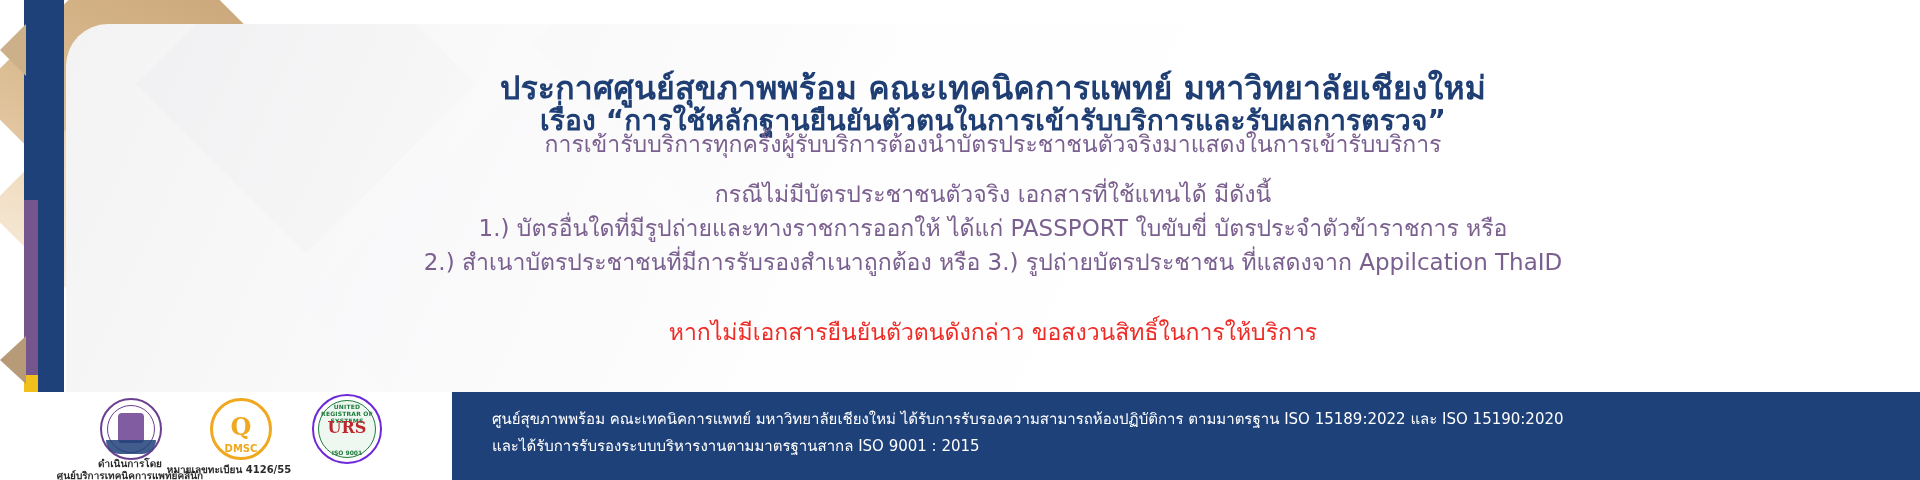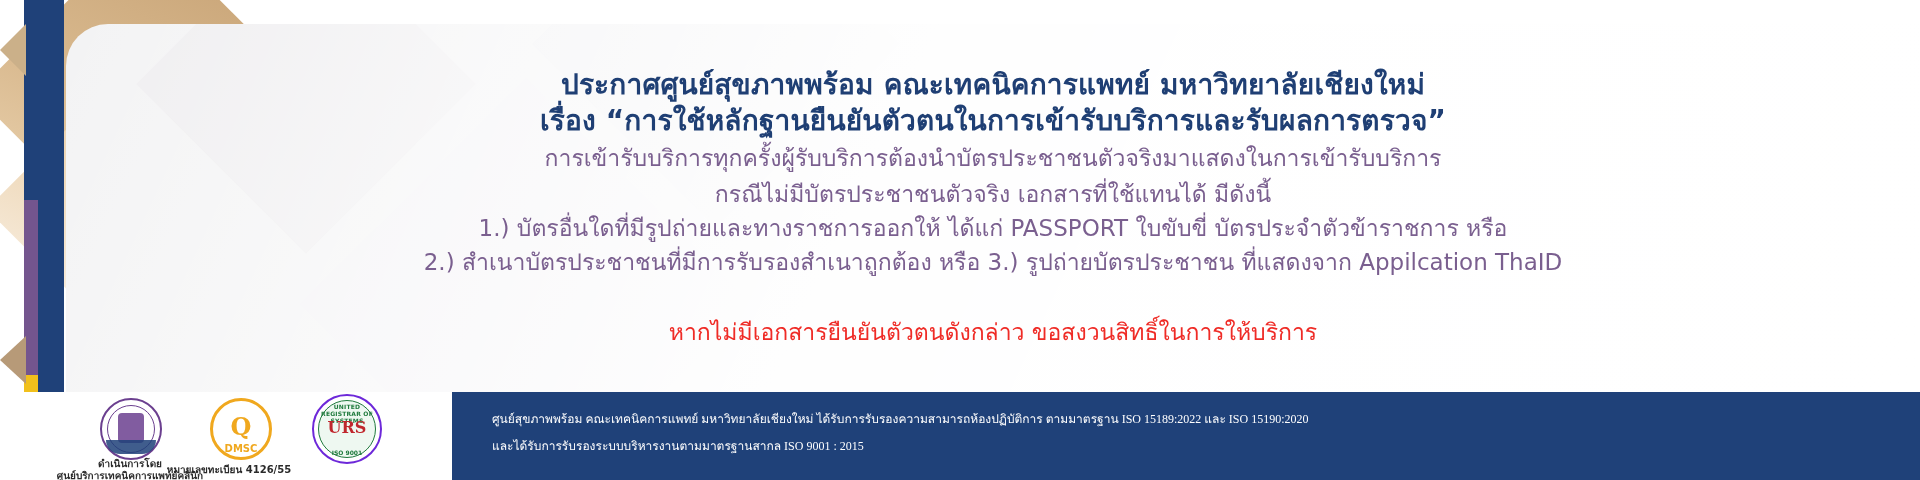--- a/index.html
+++ b/index.html
@@ -43,44 +43,44 @@
   .f2{left:300px;top:120px;width:320px;height:320px;transform:rotate(45deg);background:#f1f0f3;}
   .f3{left:520px;top:-110px;width:260px;height:260px;transform:rotate(45deg);background:#efeef1;}
   .f4{left:1180px;top:-90px;width:300px;height:300px;transform:rotate(45deg);background:#f4f4f6;}
   .f5{left:1380px;top:130px;width:340px;height:340px;transform:rotate(45deg);background:#f2f2f5;}
   .f6{left:1640px;top:-120px;width:280px;height:280px;transform:rotate(45deg);background:#f5f5f7;}
 
   
   .content{position:absolute;left:66px;top:24px;width:1854px;height:368px;
            text-align:center;}
   .title{color:#1f3f74;font-weight:bold;letter-spacing:.2px;}
-  .t1{position:absolute;left:0;right:0;top:38px;font-size:28px;}
+  .t1{position:absolute;left:0;right:0;top:38px;font-size:32px;}
   .t2{position:absolute;left:0;right:0;top:74px;font-size:28px;}
 
   .body-line{position:absolute;left:0;right:0;color:#7a5f8f;font-size:23px;
              white-space:nowrap;}
-  .b1{top:116px;}
+  .b1{top:102px;}
   .b2{top:152px;}
   .b3{top:186px;}
   .b4{top:220px;}
   .b5{top:254px;color:#ef2b26;margin-top:36px;}
 
   
   .thaid{position:absolute;left:1240px;top:166px;width:86px;height:72px;border-radius:12px;
          background:#101a5a;box-shadow:0 1px 3px rgba(0,0,0,.35);}
   .thaid-inner{position:absolute;left:0;top:0;width:100%;height:100%;
          display:flex;align-items:center;justify-content:center;}
   .thaid-txt{color:#ffffff;font-size:17px;font-weight:bold;letter-spacing:.3px;}
   .thaid-txt .d{color:#f5b731;}
 
   
   .footer{position:absolute;left:0;top:392px;width:1920px;height:88px;background:#ffffff;}
   .footer-logos{position:absolute;left:40px;top:0;width:320px;height:88px;background:#ffffff;}
   .footer-bar{position:absolute;left:452px;top:0;width:1468px;height:88px;background:#1f4179;}
-  .footer-bar-text{position:absolute;left:40px;top:14px;color:#ffffff;font-size:12px;line-height:27px;font-family:Liberation Serif, serif;}
+  .footer-bar-text{position:absolute;left:40px;top:14px;color:#ffffff;font-size:15px;line-height:27px;}
 
   
   .logo1{position:absolute;left:60px;top:6px;width:58px;height:58px;border-radius:50%;
          border:2px solid #6b3f8f;background:#ffffff;}
   .logo1 .ring{position:absolute;left:5px;top:5px;right:5px;bottom:5px;border-radius:50%;
          border:1.5px solid #6b3f8f;}
   .logo1 .core{position:absolute;left:16px;top:13px;width:26px;height:30px;border-radius:4px;
          background:#6b3f8f;opacity:.85;}
   .logo1 .wing{position:absolute;left:4px;bottom:4px;width:50px;height:14px;border-radius:0 0 25px 25px;
          background:#1f4179;opacity:.85;}

